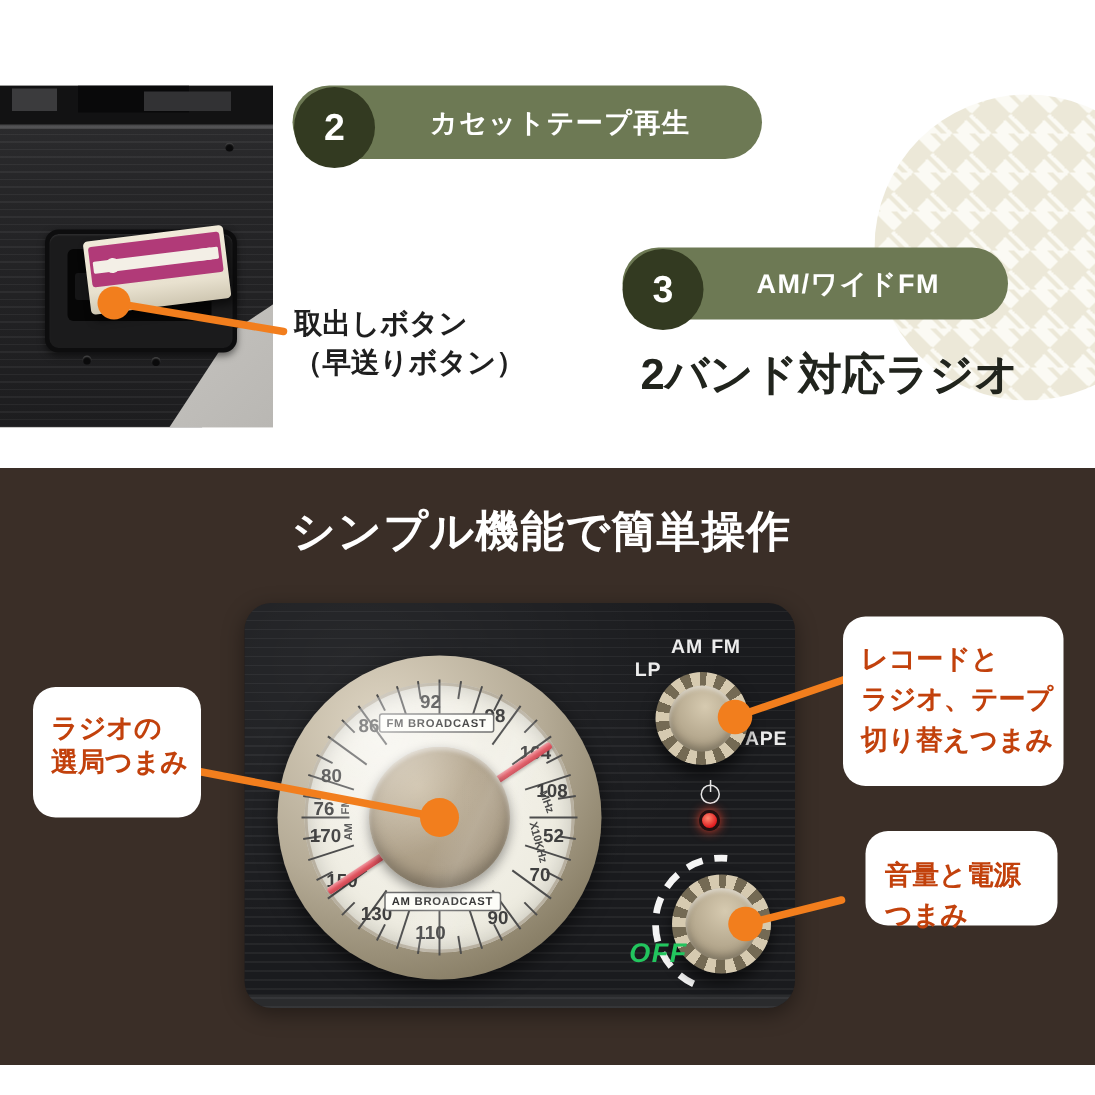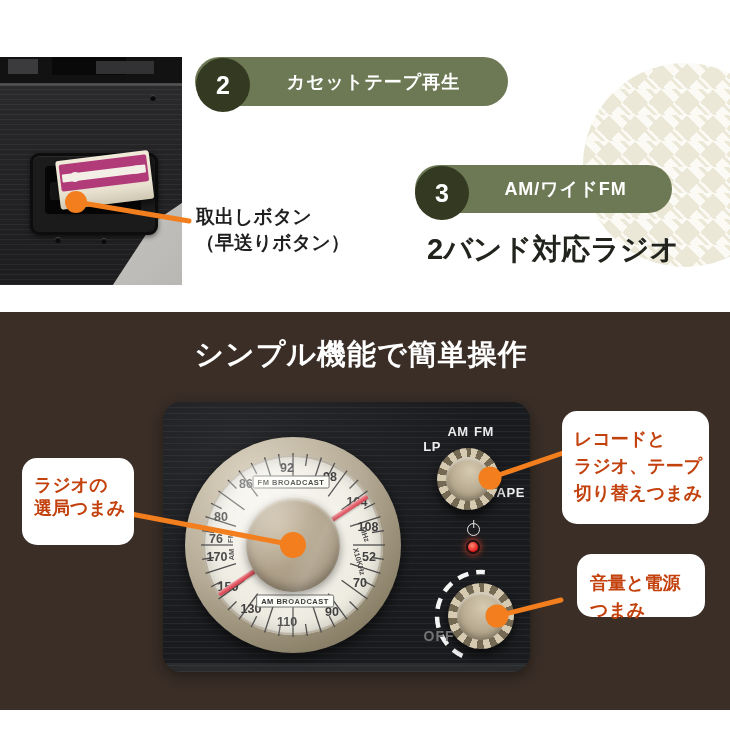--- a/index.html
+++ b/index.html
@@ -90,21 +90,21 @@
                  linear-gradient(115deg,rgba(255,255,255,0) 52%,rgba(255,255,255,.13) 60%,rgba(255,255,255,0) 72%);}
   .knob-ridge{position:absolute;border-radius:50%;
       background:repeating-conic-gradient(from 6deg,#d6cab0 0deg 13deg,#746a54 13deg 26deg);
       box-shadow:0 6px 10px rgba(0,0,0,.6);}
   .knob-cap{position:absolute;inset:9px;border-radius:50%;
       background:radial-gradient(circle at 55% 32%,#d6cab0,#b2a58b 62%,#958a71 100%);
       box-shadow:inset 0 2px 3px rgba(255,255,255,.5), inset 0 -3px 6px rgba(0,0,0,.25);}
   .selector-knob{left:274px;top:46px;width:62px;height:62px;}
   .volume-knob{left:285px;top:181px;width:66px;height:66px;}
   .knob-label{position:absolute;transform:translate(-50%,-50%);color:#ececec;font-size:13px;font-weight:bold;letter-spacing:.5px;white-space:nowrap;}
-  .off-label{position:absolute;transform:translate(-50%,-50%);color:#737373;font-size:14px;font-weight:bold;letter-spacing:1px;}
+  .off-label{position:absolute;transform:translate(-50%,-50%);color:#22c55e;font-size:18px;font-weight:bold;letter-spacing:1px;font-style:italic;}
   .power-icon{position:absolute;left:304px;top:121px;width:11px;height:11px;border:1.6px solid #e6e6e6;border-radius:50%;}
   .power-icon::before{content:"";position:absolute;left:50%;top:-4px;width:1.6px;height:8px;background:#e6e6e6;transform:translateX(-50%);}
   .power-led{position:absolute;left:303px;top:138px;width:10px;height:10px;border-radius:50%;
       background:radial-gradient(circle at 40% 35%,#ff8a70,#e01b1f 70%);
       border:2px solid #241010;box-shadow:0 0 7px rgba(255,70,45,.9);}
   .vol-arc{position:absolute;left:258px;top:154px;}
   
   .callout{position:absolute;background:#fff;border-radius:15px;color:#c2410c;font-weight:bold;
       font-size:18px;line-height:27px;z-index:6;box-sizing:border-box;}
   .callout div{white-space:nowrap;}

